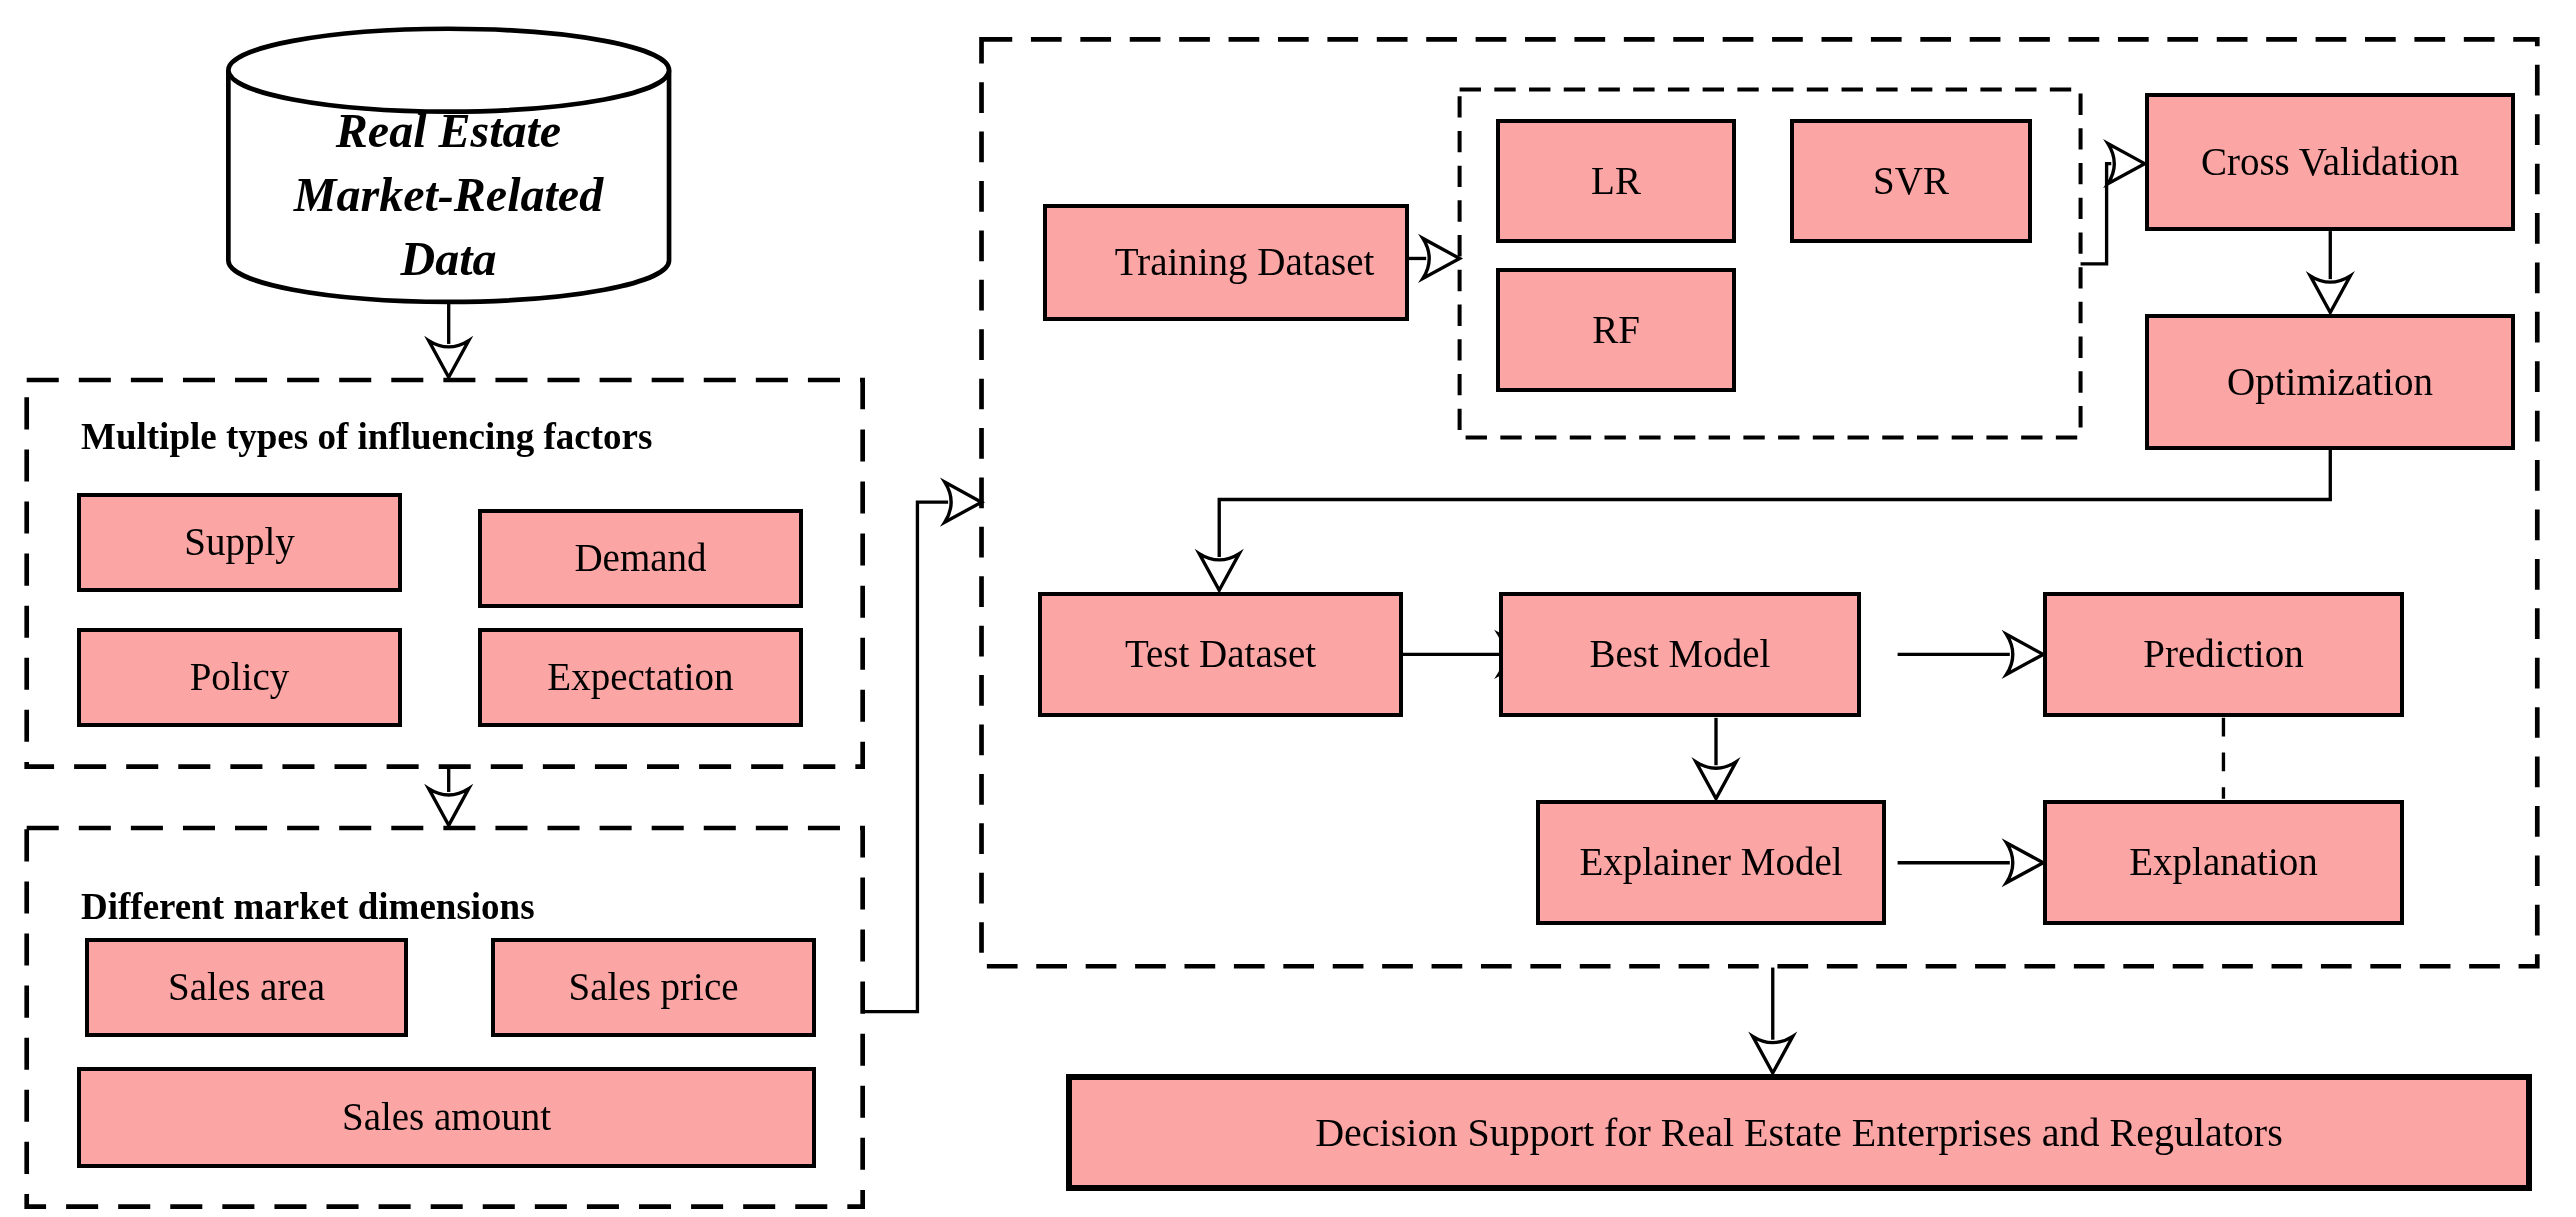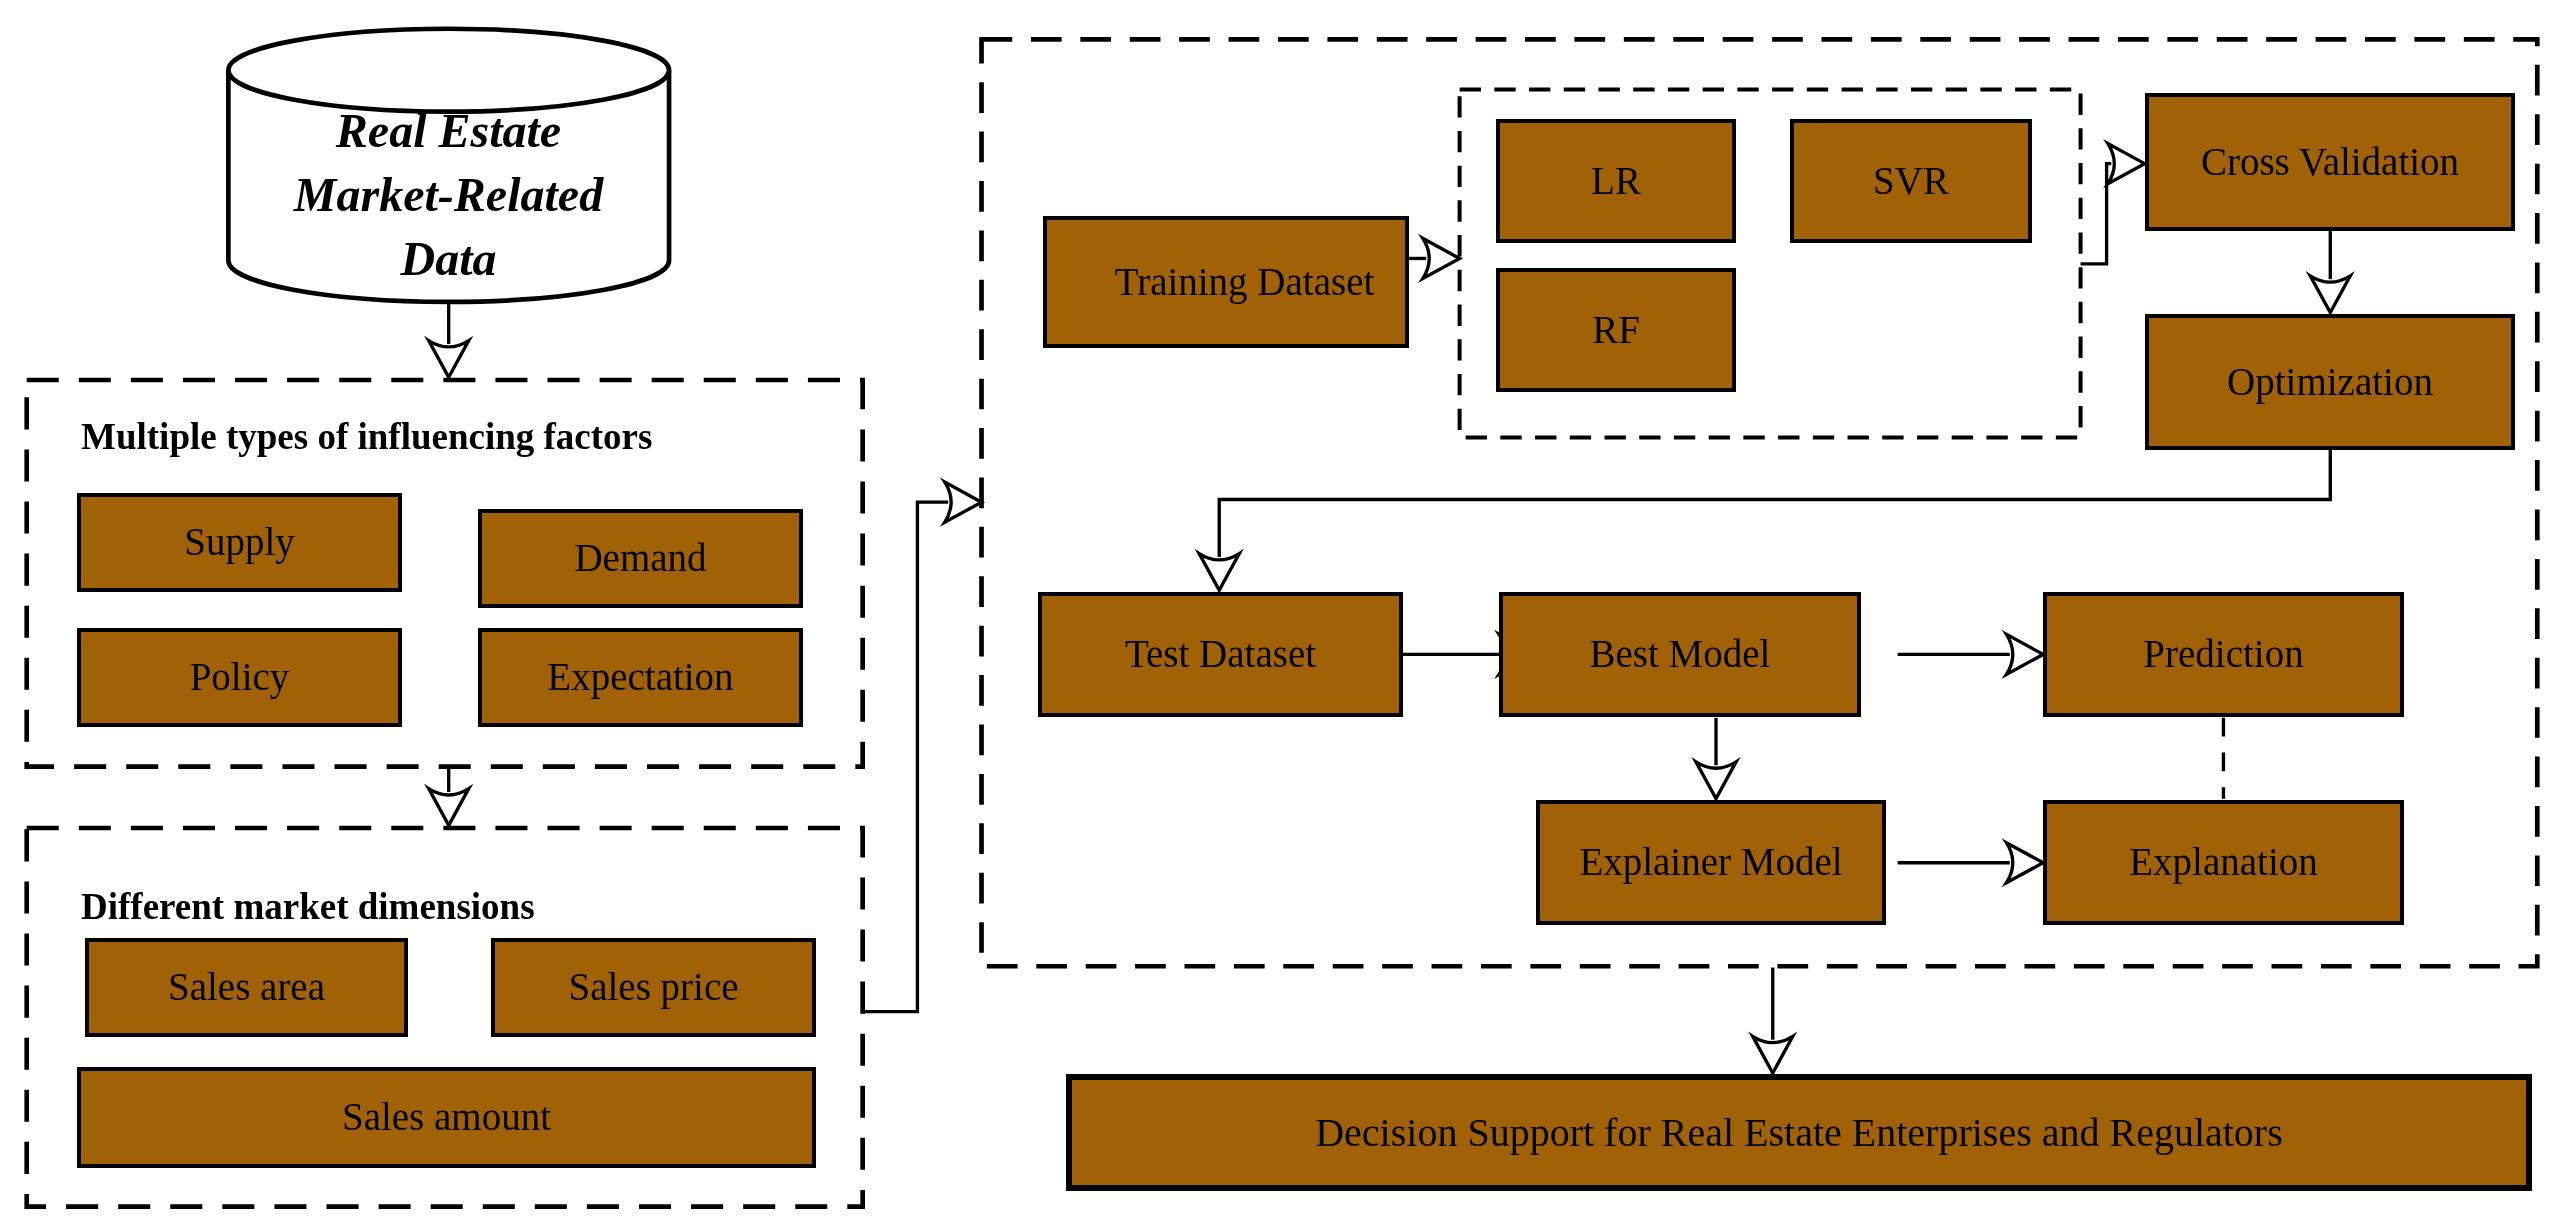--- a/index.html
+++ b/index.html
@@ -19,21 +19,21 @@
     color: #000000;
   }
   #wires {
     position: absolute;
     left: 0; top: 0;
     width: 2576px;
     height: 1218px;
   }
   .node {
     position: absolute;
-    background: #a16207;
+    background: #fca5a5;
     border: 4.7px solid #000000;
     display: flex;
     align-items: center;
     justify-content: center;
     text-align: right;
     font-size: 39px;
     line-height: 1.1;
     box-sizing: border-box;
     white-space: nowrap;
   }
@@ -125,21 +125,21 @@
   <div class="node small" style="left:77px; top:493px; width:325px; height:99px;">Supply</div>
   <div class="node small" style="left:478px; top:493px; width:325px; height:99px;margin-top:16px;">Demand</div>
   <div class="node small" style="left:77px; top:628px; width:325px; height:99px;">Policy</div>
   <div class="node small" style="left:478px; top:628px; width:325px; height:99px;">Expectation</div>
 
   <div class="group-title" style="left:81px; top:885px;">Different market dimensions</div>
   <div class="node small" style="left:85px; top:938px; width:323px; height:99px;">Sales area</div>
   <div class="node small" style="left:491px; top:938px; width:325px; height:99px;">Sales price</div>
   <div class="node small" style="left:77px; top:1067px; width:739px; height:101px;">Sales amount</div>
 
-  <div class="node" style="left:1043px; top:216px; width:366px; height:132px;padding-left:37px;">Training Dataset</div>
+  <div class="node" style="left:1043px; top:204px; width:366px; height:117px;padding-left:37px;">Training Dataset</div>
   <div class="node model" style="left:1496px; top:119px; width:240px; height:124px;">LR</div>
   <div class="node model" style="left:1790px; top:119px; width:242px; height:124px;">SVR</div>
   <div class="node model" style="left:1496px; top:268px; width:240px; height:124px;">RF</div>
   <div class="node" style="left:2145px; top:93px; width:370px; height:138px;">Cross Validation</div>
   <div class="node" style="left:2145px; top:314px; width:370px; height:136px;">Optimization</div>
   <div class="node" style="left:1038px; top:592px; width:365px; height:125px;">Test Dataset</div>
   <div class="node" style="left:1499px; top:592px; width:362px; height:125px;">Best Model</div>
   <div class="node" style="left:2043px; top:592px; width:361px; height:125px;">Prediction</div>
   <div class="node" style="left:1536px; top:800px; width:350px; height:125px;">Explainer Model</div>
   <div class="node" style="left:2043px; top:800px; width:361px; height:125px;">Explanation</div>

